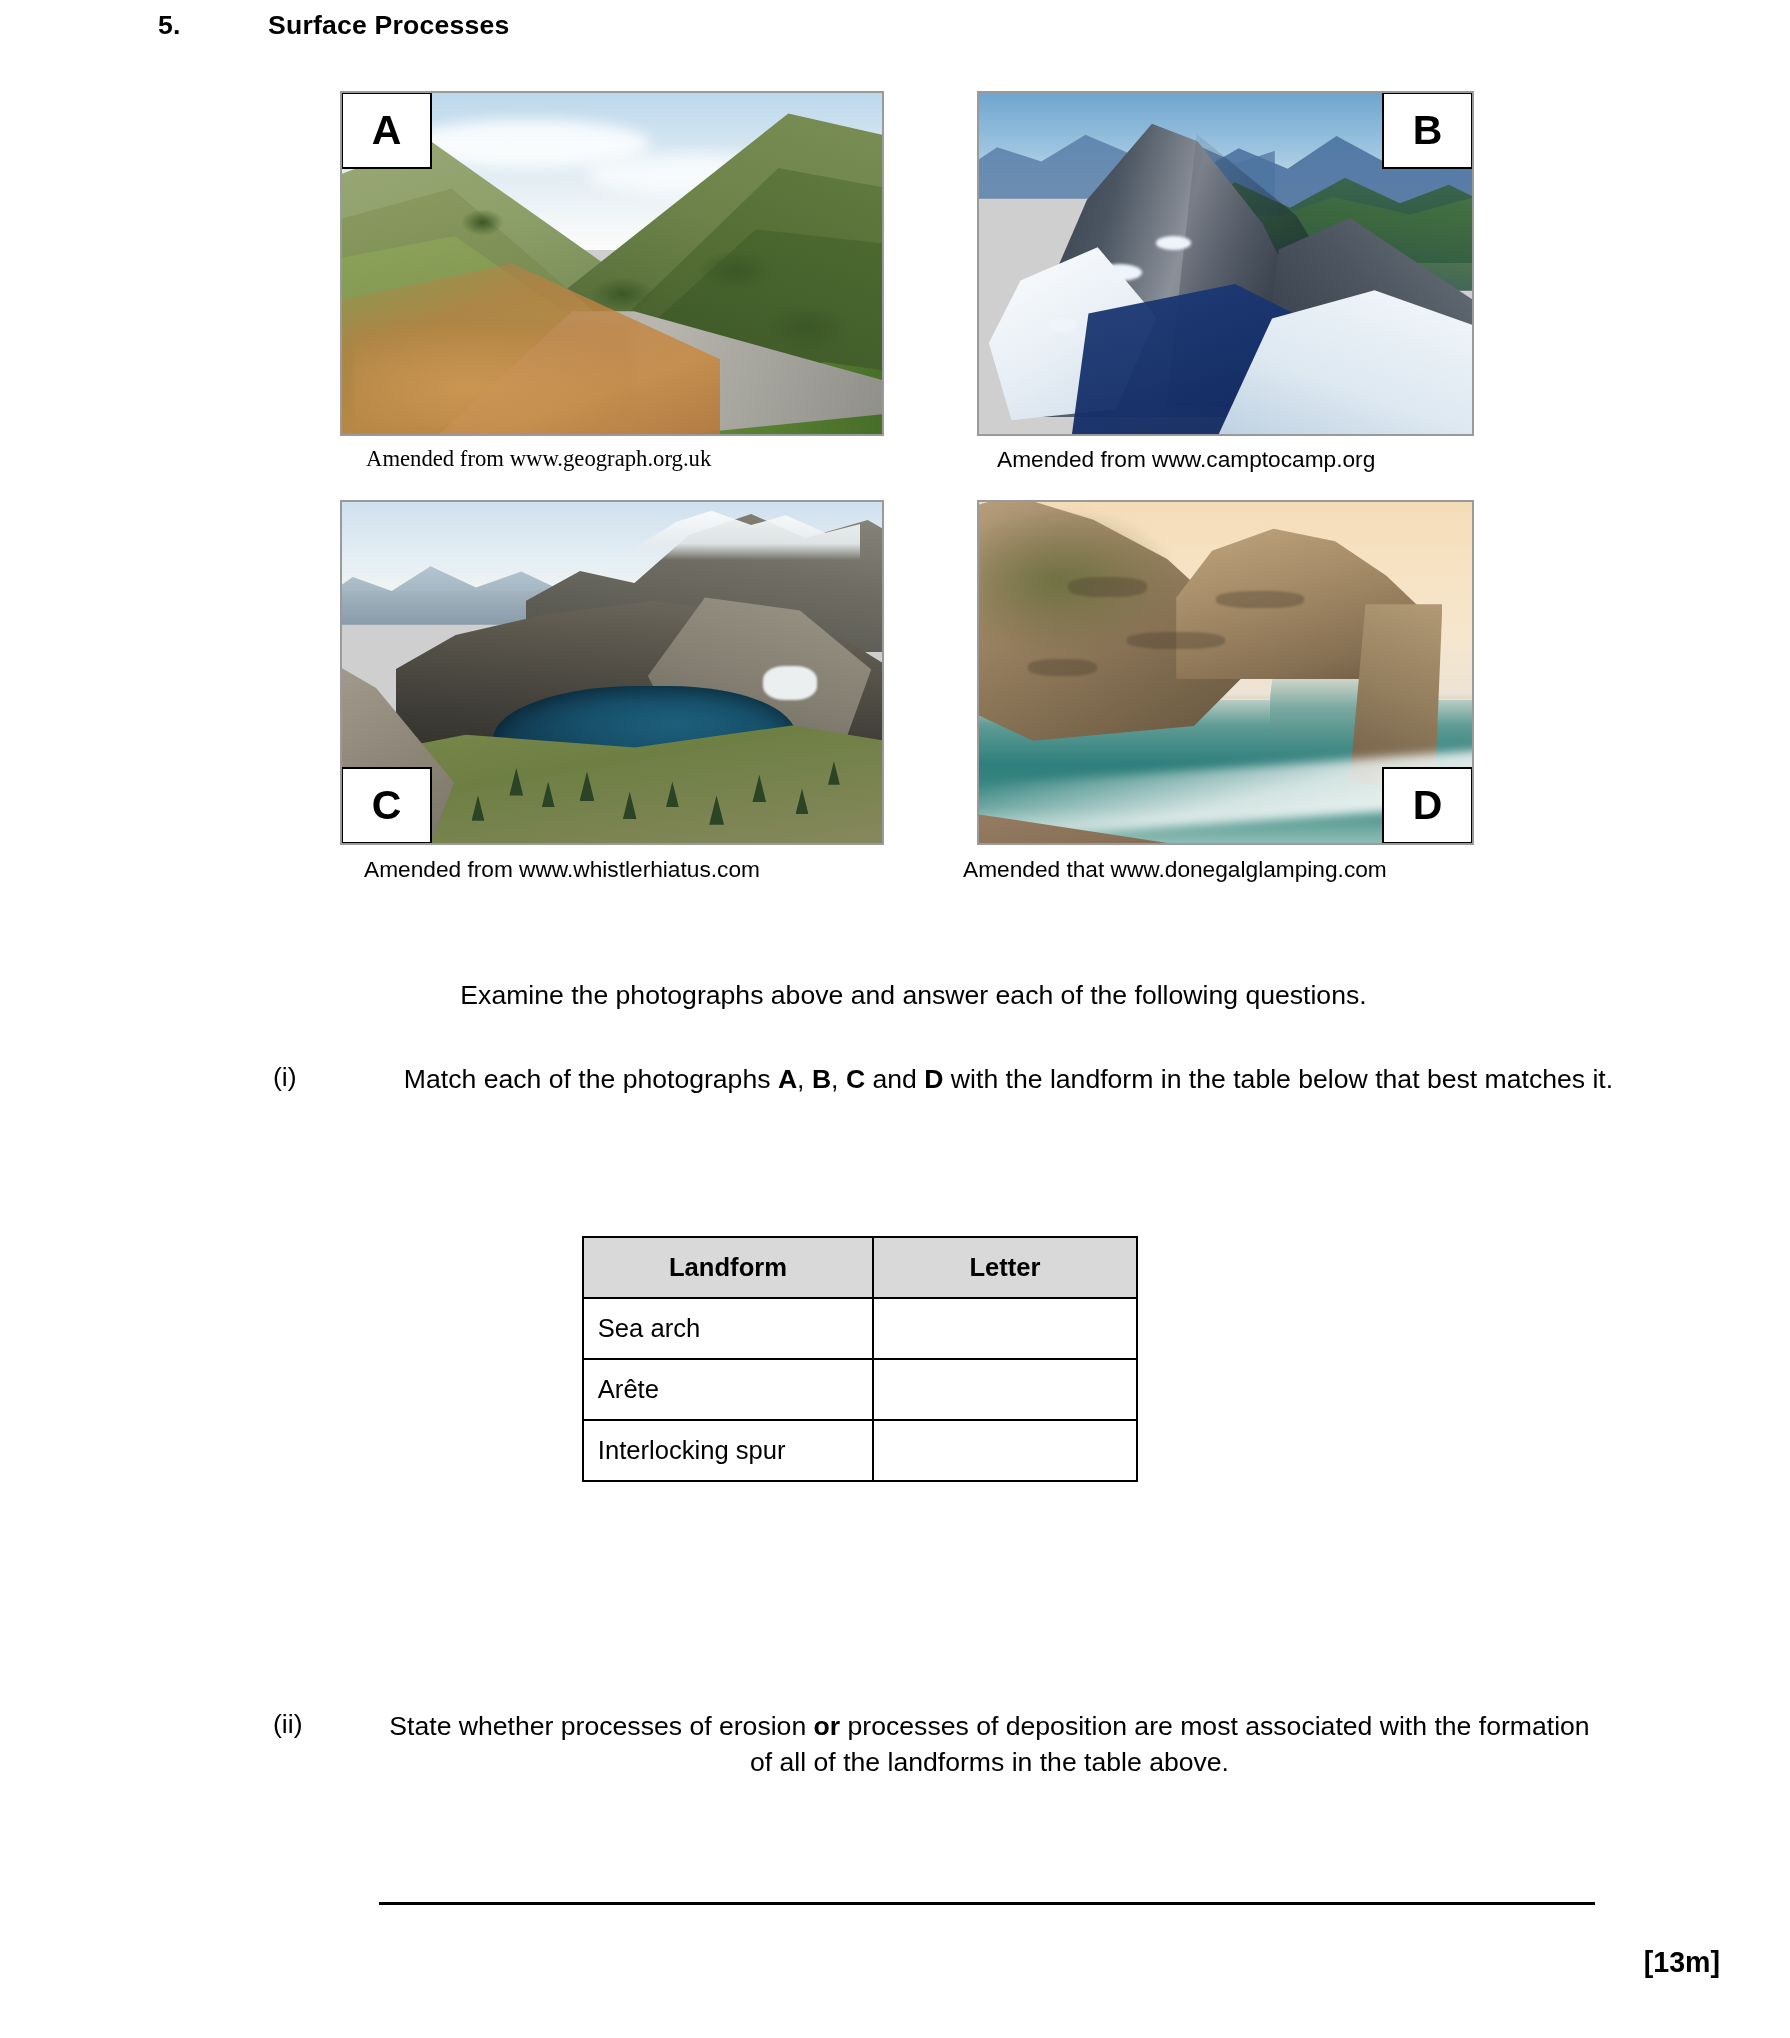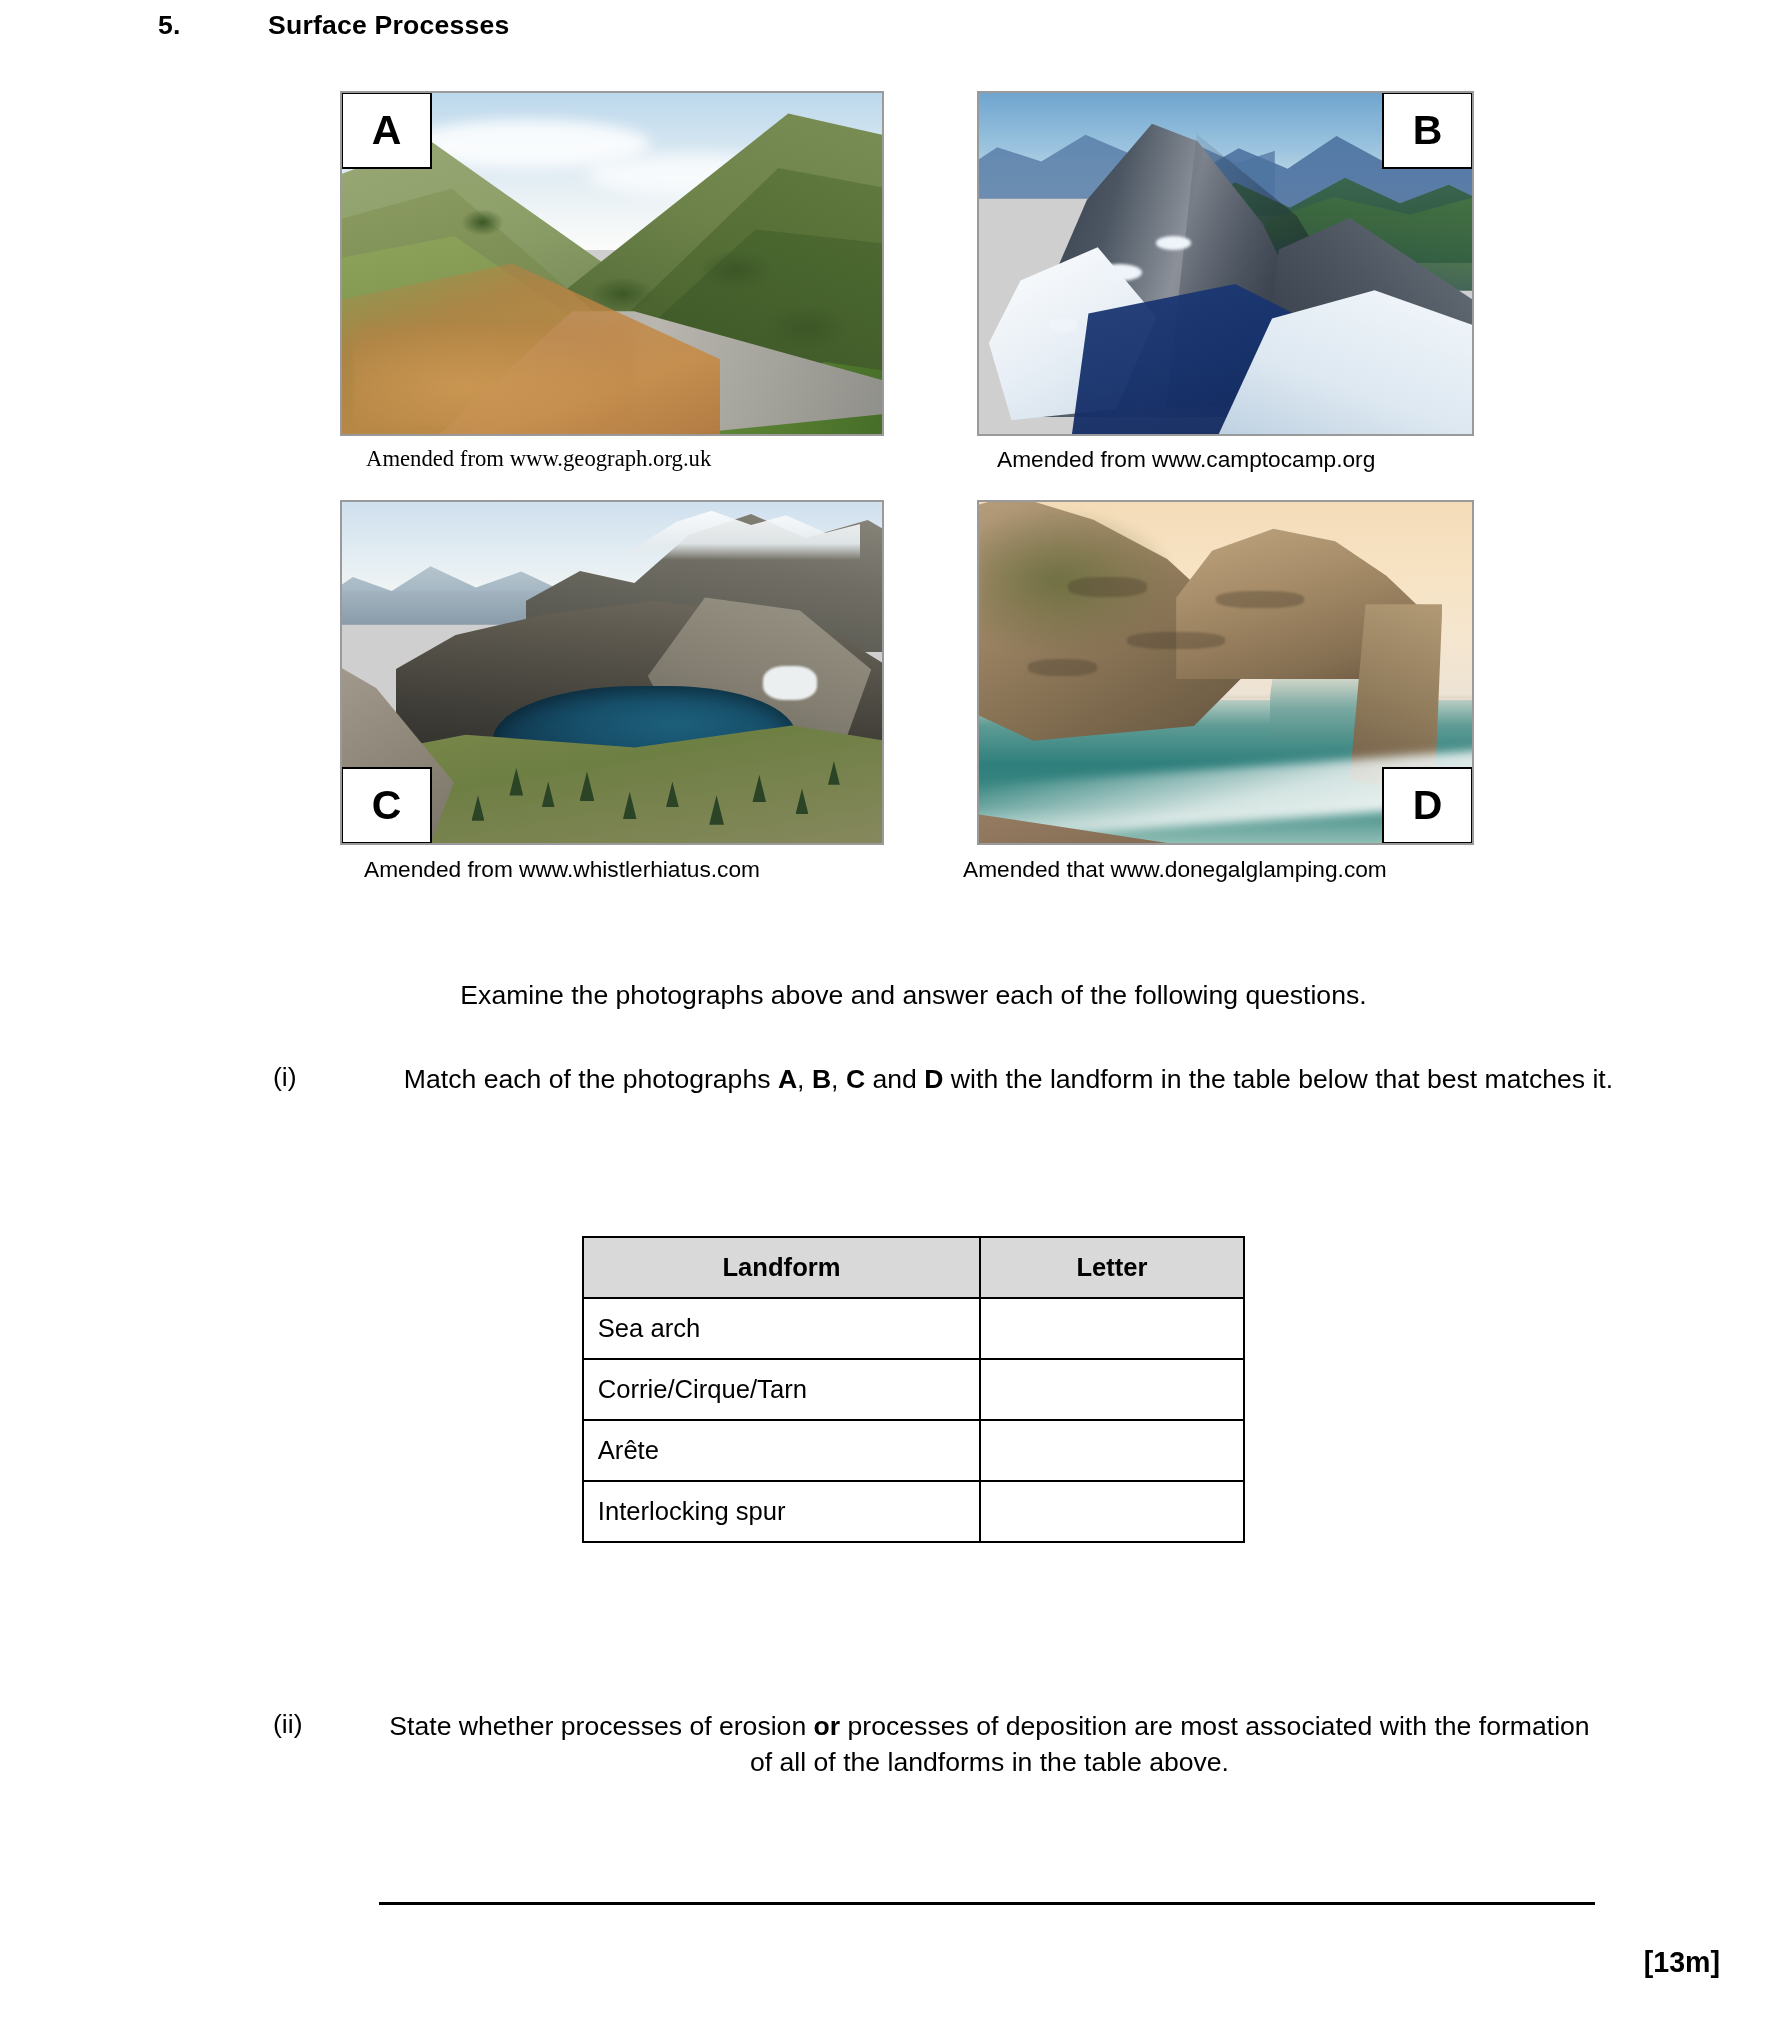--- a/index.html
+++ b/index.html
@@ -358,21 +358,21 @@
     background: #d9d9d9;
     font-weight: bold;
     text-align: center;
     font-size: 25.6px;
   }
   .landform-table td.name-cell {
     text-align: left;
     padding-left: 13.8px;
     vertical-align: middle;
   }
-  .landform-table .col-landform { width: 397px; }
+  .landform-table .col-landform { width: 290px; }
   .landform-table .col-letter  { width: 264px; }
 
   
   .answer-line {
     position: absolute;
     left: 379px;
     top: 1902px;
     width: 1216px;
     height: 3px;
     background: #000000;
@@ -500,24 +500,20 @@
       <th class="col-landform">Landform</th>
       <th class="col-letter">Letter</th>
     </tr>
   </thead>
   <tbody>
     <tr>
       <td class="name-cell">Sea arch</td>
       <td class="letter-cell"></td>
     </tr>
     <tr>
-      <td class="name-cell">Corrie/Cirque/Tarn</td>
-      <td class="letter-cell"></td>
-    </tr>
-    <tr>
       <td class="name-cell">Arête</td>
       <td class="letter-cell"></td>
     </tr>
     <tr>
       <td class="name-cell">Interlocking spur</td>
       <td class="letter-cell"></td>
     </tr>
   </tbody>
 </table>
 

